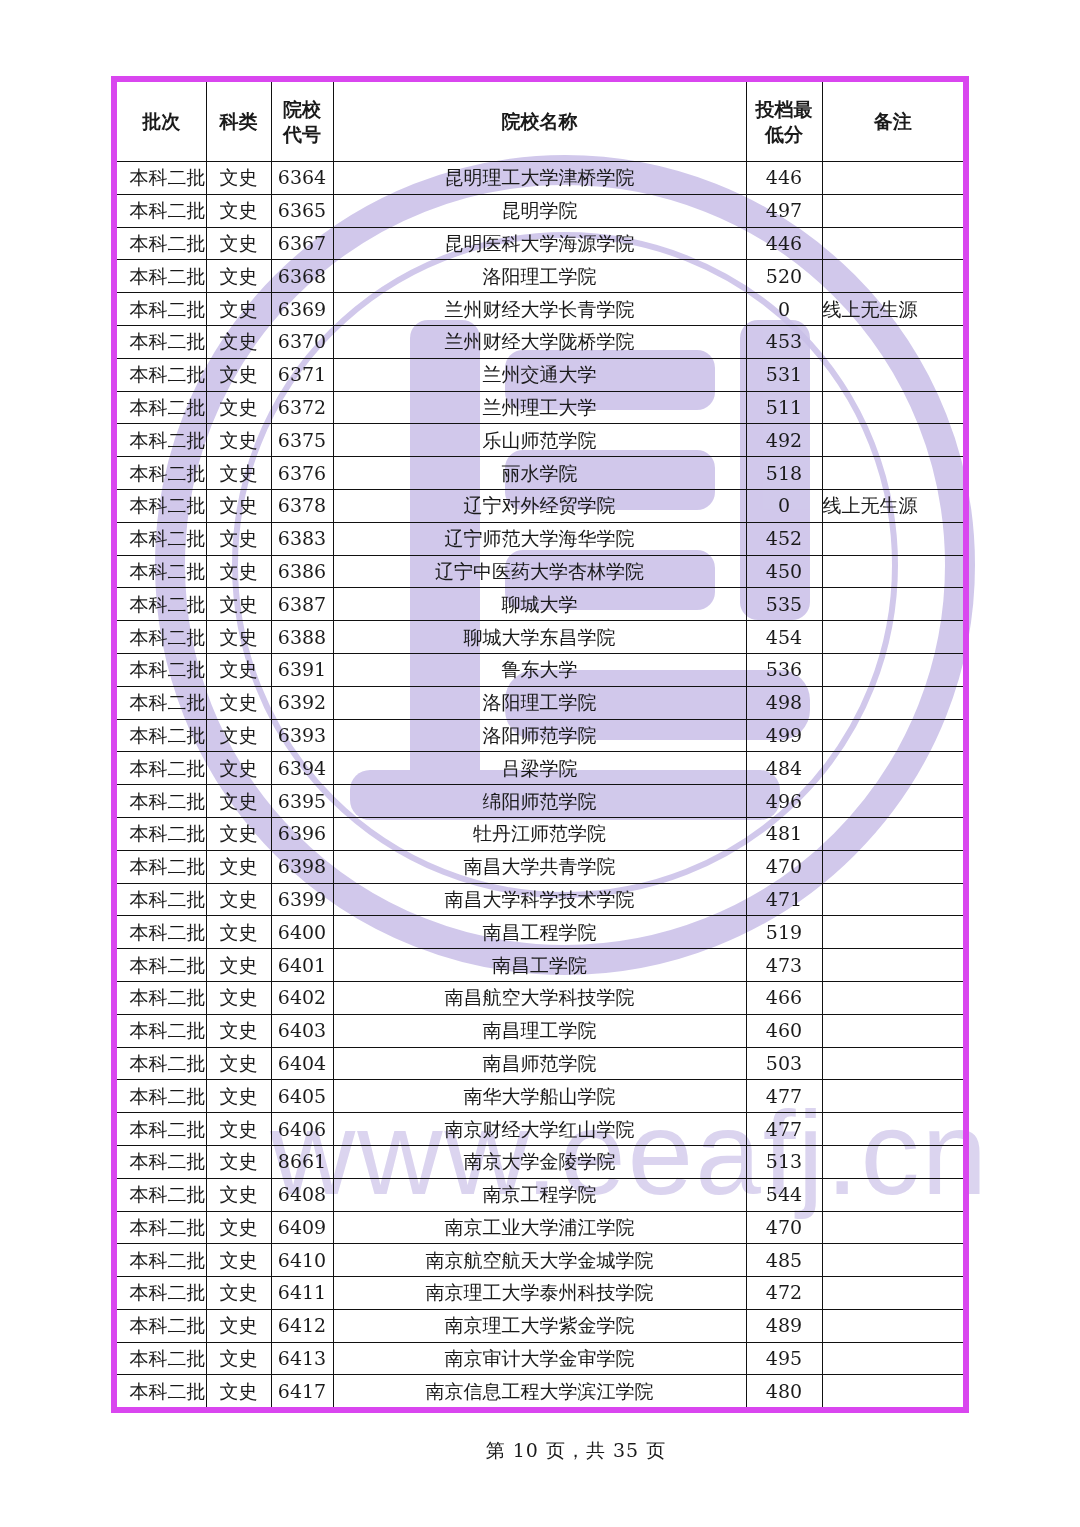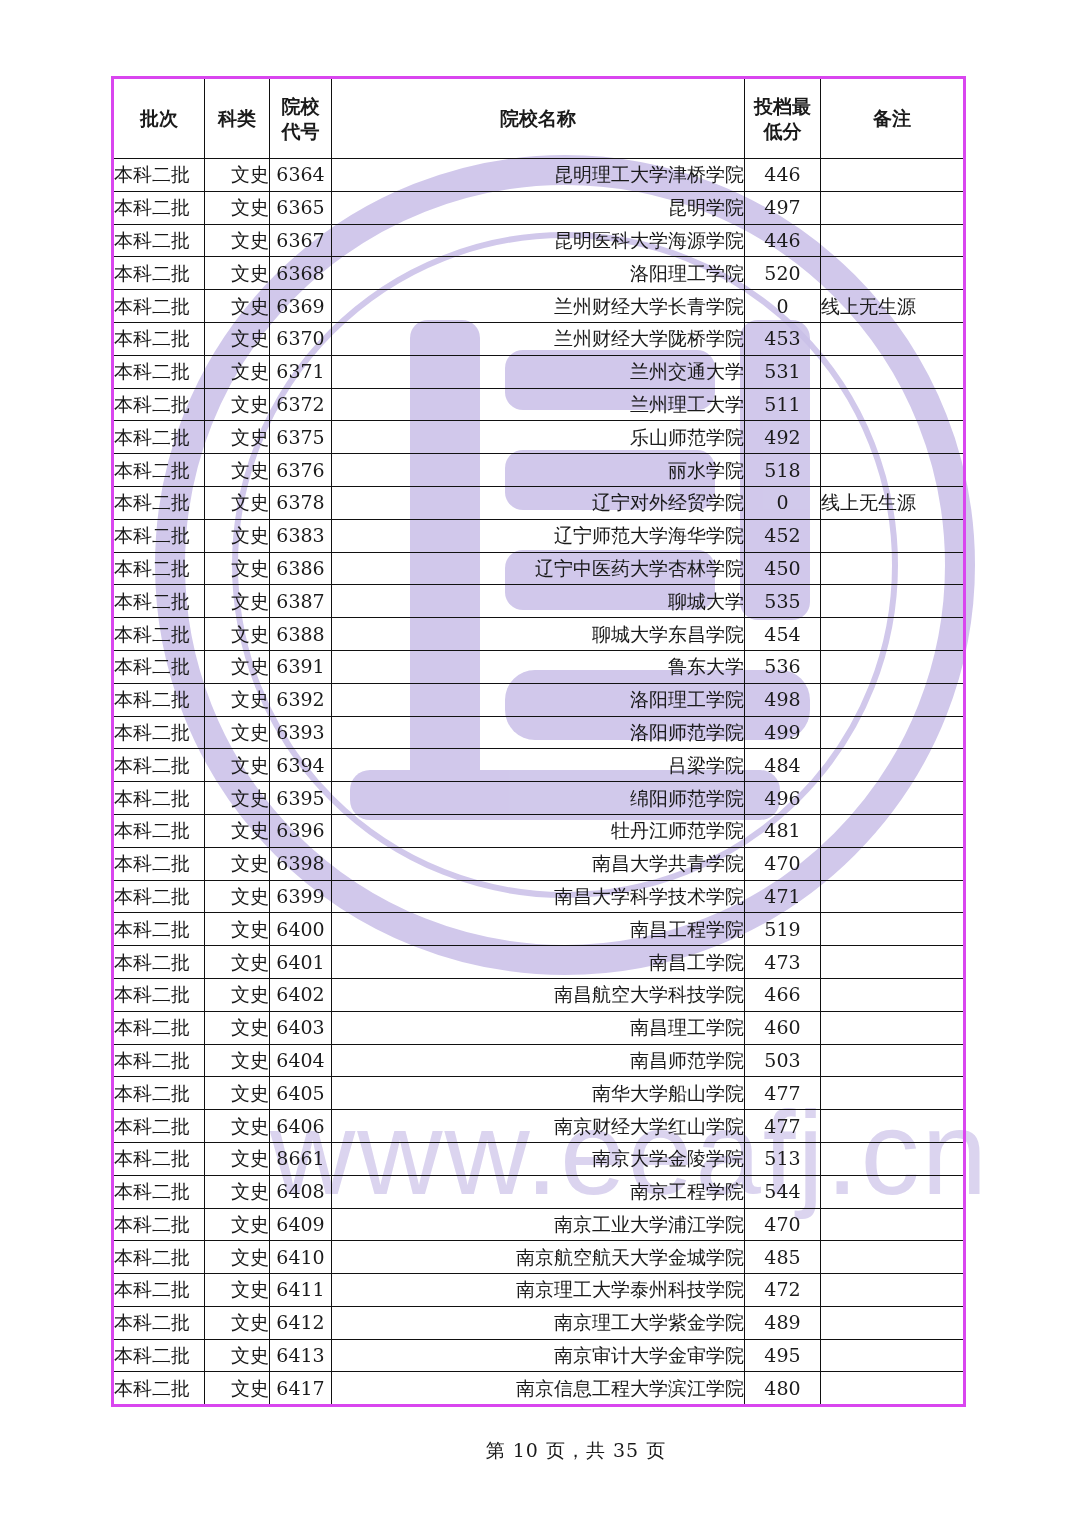--- a/index.html
+++ b/index.html
@@ -10,31 +10,31 @@
   .watermark {
     position:absolute; left:150px; top:150px; width:830px; height:830px; pointer-events:none;
   }
   .wm-url {
     position:absolute; left:270px; top:1085px; font-family:Liberation Sans, sans-serif;
     font-size:118px; color:#cfc6ea; opacity:0.75; letter-spacing:2px; pointer-events:none;
   }
   table.grid {
     position:absolute; left:111px; top:76px; width:852px;
     border-collapse:collapse; table-layout:fixed; z-index:2;
-    border:3px solid #d946ef;
+    border:6px solid #d946ef;
   }
   table.grid th, table.grid td {
     border:1.6px solid #111; padding:0; font-size:19px; height:31.8px; line-height:1;
     background:transparent; white-space:nowrap; overflow:hidden;
   }
   table.grid th { height:79px; font-weight:bold; font-family:"DejaVu Sans", sans-serif; font-size:19px; text-align:center; line-height:1.3; }
-  td.batch { text-align:left; }
-  td.subj { text-align:right; }
+  td.batch { text-align:right; }
+  td.subj { text-align:center; }
   td.code { text-align:center; font-size:18px;margin-left:24px; }
-  td.name { text-align:right; padding-left:4px; }
+  td.name { text-align:center; padding-left:4px; }
   td.score { text-align:center; padding-right:2px; font-size:18px; }
   td.note { text-align:left; padding-left:2px;margin-top:10px; }
   .footer {
     position:absolute; top:1438px; left:0; width:1080px; text-align:center; font-size:19px; letter-spacing:1px;padding-left:36px;
   }
 </style>
 </head>
 <body>
 
 <svg class="watermark" viewBox="0 0 830 830">

